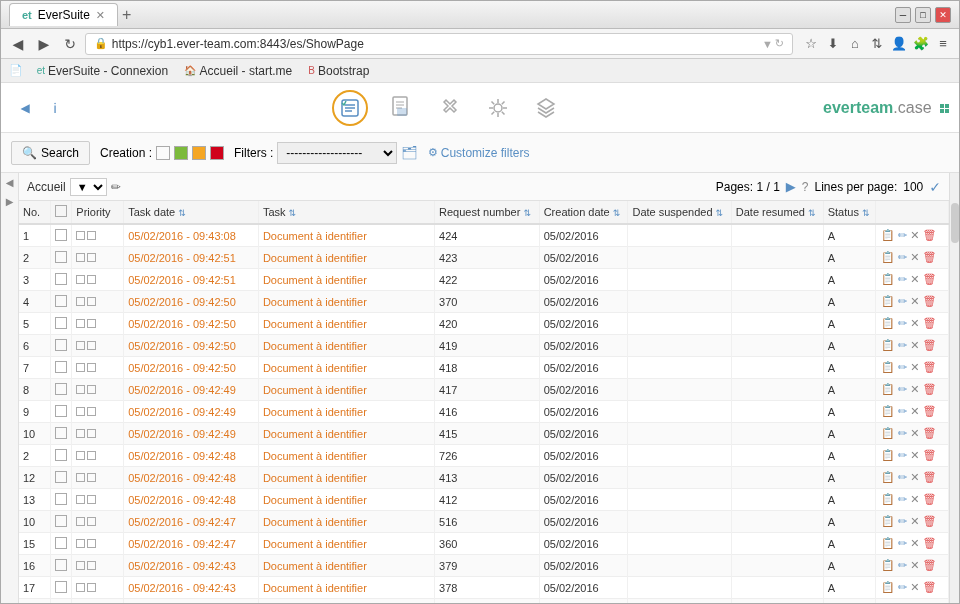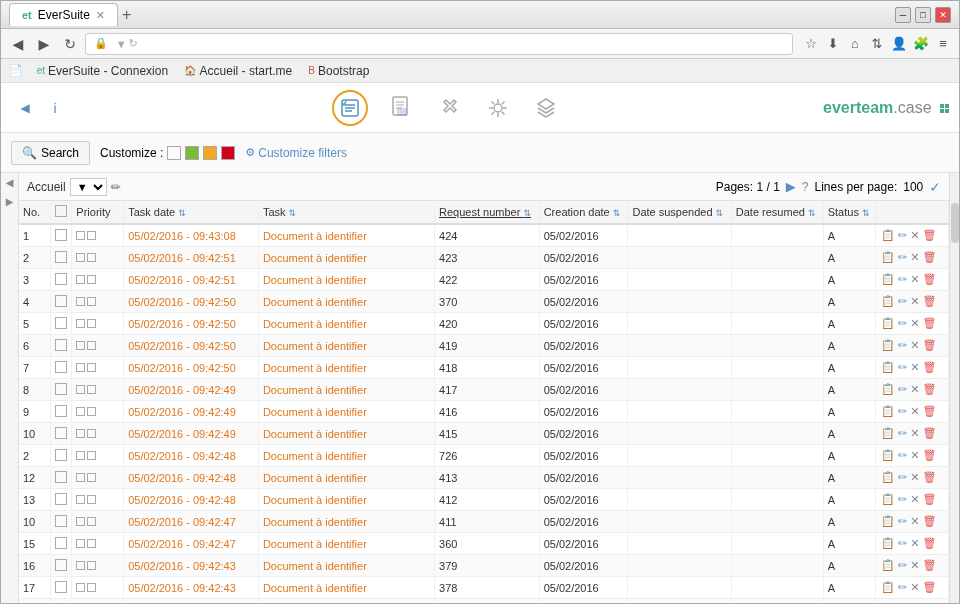--- a/index.html
+++ b/index.html
@@ -97,20 +97,21 @@
       <div class="tb-btn tb-close">✕</div>
     </div>
   </div>
 
   <div class="nav-bar">
     <button class="nav-btn">◀</button>
     <button class="nav-btn">▶</button>
     <button class="nav-btn">↻</button>
     <div class="url-bar">
       <span style="color:#aaa; font-size:11px; margin-right:4px;">🔒</span>
+      <input class="url-bar-input" type="text" value="https://cyb1.ever-team.com:8443/es/ShowPage" style="">
       <span style="color:#aaa; font-size:11px; margin-left:4px;">▼</span>
       <span style="color:#aaa; font-size:11px; margin-left:2px;">↻</span>
     </div>
     <div class="nav-icons">
       <div class="nav-icon">☆</div>
       <div class="nav-icon">⬇</div>
       <div class="nav-icon">⌂</div>
       <div class="nav-icon">⇅</div>
       <div class="nav-icon">👤</div>
       <div class="nav-icon">🧩</div>
@@ -196,25 +197,32 @@
         </span>
       </div>
     </div>
 
     <div class="toolbar">
       <button class="search-btn">
         <span style="font-size:12px;">🔍</span>
         <span>Search</span>
       </button>
       <div class="priority-section">
-        <span>Customize :</span>
+        <span>Creation :</span>
         <div class="priority-box"></div>
         <div class="priority-box p-green"></div>
         <div class="priority-box p-orange"></div>
         <div class="priority-box p-red"></div>
+      </div>
+      <div class="filters-section">
+        <span>Filters :</span>
+        <select class="filters-select">
+          <option>-------------------</option>
+        </select>
+        <span style="font-size:13px; color:#5a8fc3; cursor:pointer;">🗂</span>
       </div>
       <div class="customize-btn">
         <span class="gear-small">⚙</span>
         <span>Customize filters</span>
       </div>
     </div>
 
     <div class="content-area">
 
       <div class="sidebar">
@@ -244,21 +252,21 @@
 
         <div class="table-wrapper">
           <table>
             <thead>
               <tr>
                 <th style="width:30px;">No.</th>
                 <th style="width:18px;"><div class="checkbox-cell" style="width:12px;height:12px;"></div></th>
                 <th style="width:50px;">Priority</th>
                 <th style="width:130px;">Task date <span class="sort-arrows">⇅</span></th>
                 <th style="width:170px;">Task <span class="sort-arrows">⇅</span></th>
-                <th style="width:90px;text-decoration:underline;">Request number <span class="sort-arrows">⇅</span></th>
+                <th style="width:90px;">Request number <span class="sort-arrows">⇅</span></th>
                 <th style="width:80px;">Creation date <span class="sort-arrows">⇅</span></th>
                 <th style="width:90px;">Date suspended <span class="sort-arrows">⇅</span></th>
                 <th style="width:85px;">Date resumed <span class="sort-arrows">⇅</span></th>
                 <th style="width:50px;">Status <span class="sort-arrows">⇅</span></th>
                 <th style="width:70px;"></th>
               </tr>
             </thead>
             <tbody id="table-body">
             <tr>
     <td>1</td>
@@ -589,21 +597,21 @@
     <td>10</td>
     <td><div style="width:12px;height:12px;border:1px solid #aaa;display:inline-block;"></div></td>
     <td>
                     <div style="display:flex;gap:2px;align-items:center;">
                       <div style="width:9px;height:9px;border:1px solid #aaa;"></div>
                       <div style="width:9px;height:9px;border:1px solid #aaa;"></div>
                     </div>
                   </td>
     <td style="color:#e07820;">05/02/2016 - 09:42:47</td>
     <td><a class="task-link" href="#">Document à identifier</a></td>
-    <td>411</td>
+    <td>516</td>
     <td>05/02/2016</td>
     <td></td>
     <td></td>
     <td class="status-a">A</td>
     <td>
       <span style="display:flex;gap:1px;align-items:center;">
         <span style="font-size:11px;color:#5a8fc3;cursor:pointer;padding:1px;">📋</span>
         <span style="font-size:11px;color:#5a8fc3;cursor:pointer;padding:1px;">✏</span>
         <span style="font-size:11px;color:#888;cursor:pointer;padding:1px;">✕</span>
         <span style="font-size:11px;color:#e05050;cursor:pointer;padding:1px;">🗑</span>

